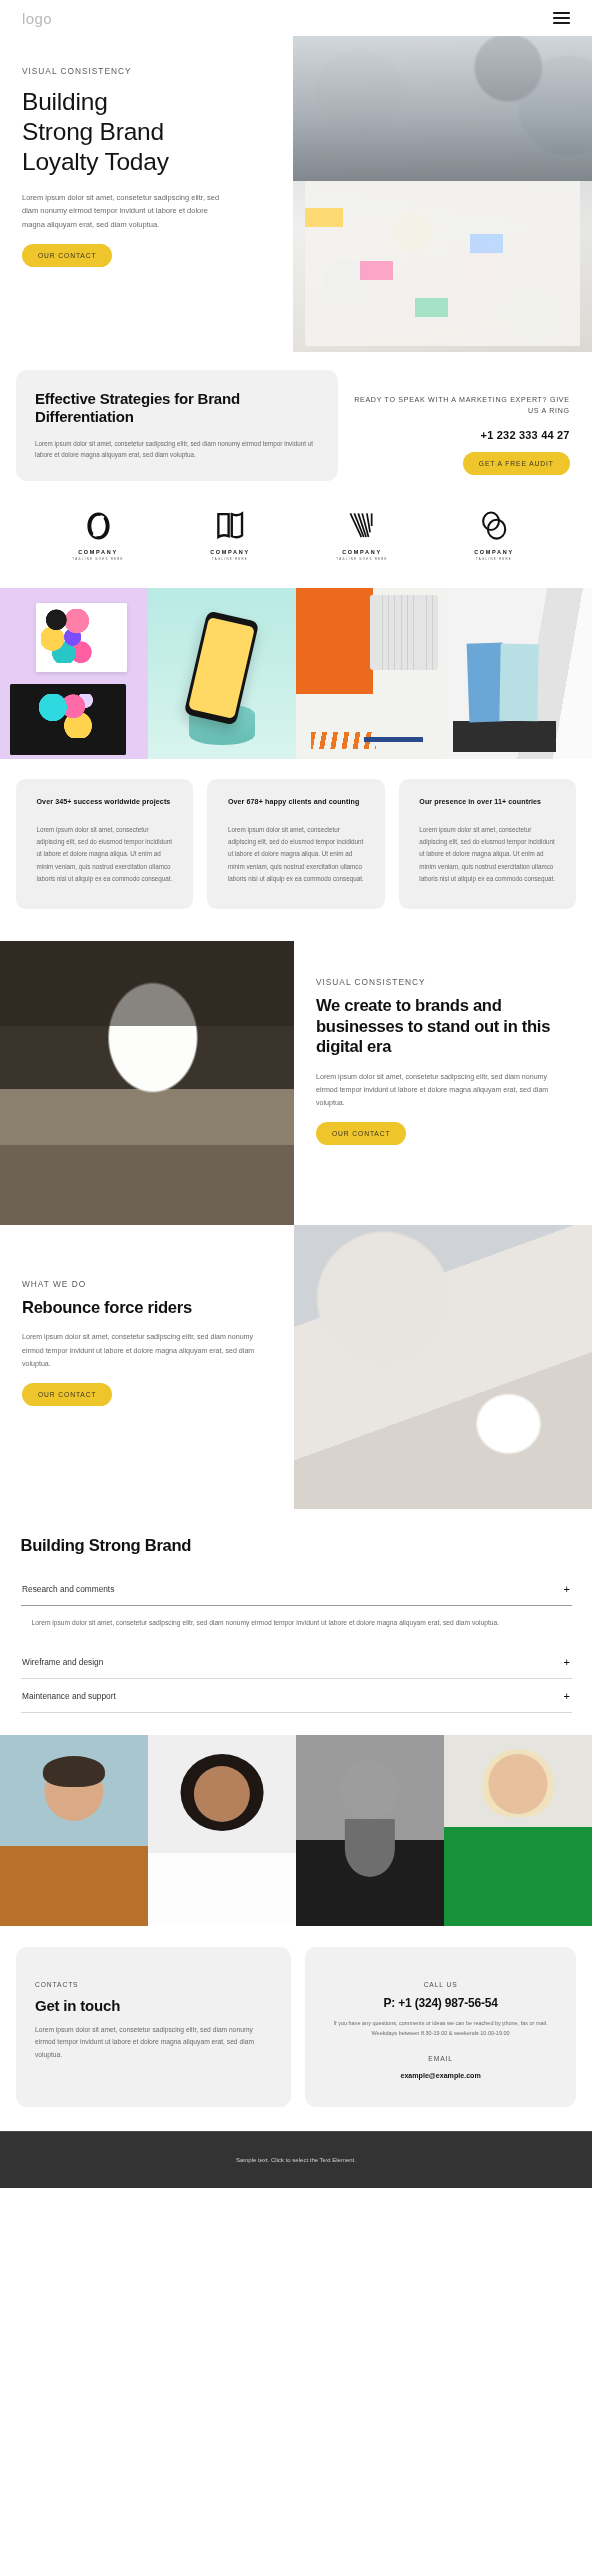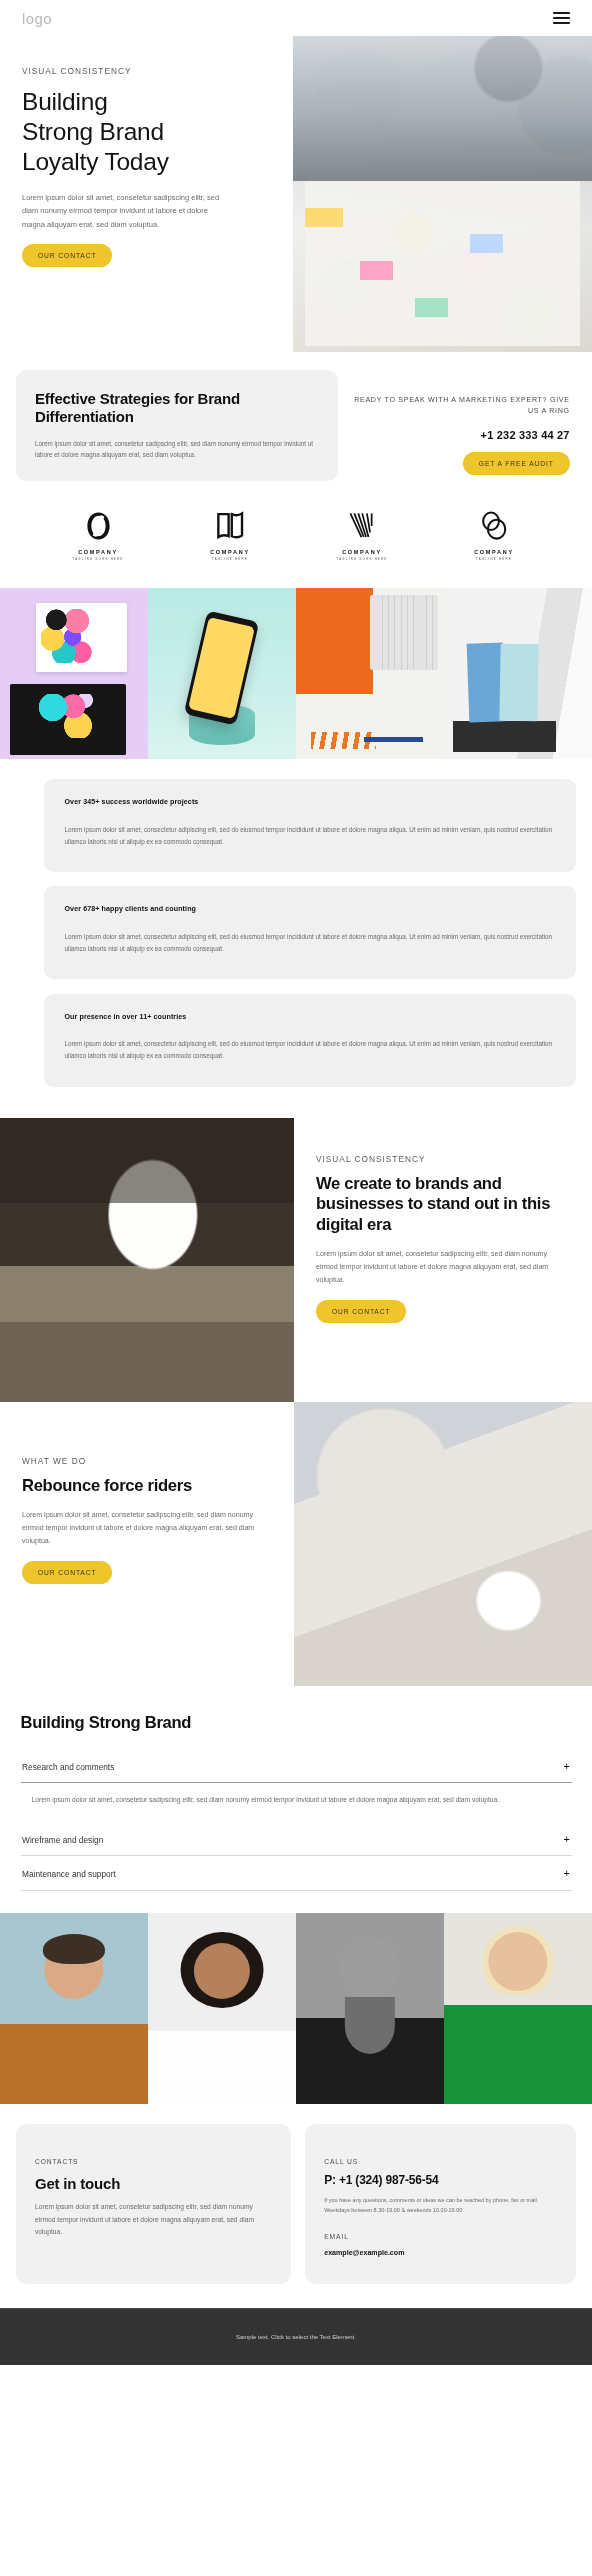--- a/index.html
+++ b/index.html
@@ -146,21 +146,21 @@
     background: repeating-linear-gradient(90deg,#e4e4e4 0 5.5px,#cfcfcf 5.5px 6.3px), #dcdcdc; border-radius:2.4px; }
   .g3 .accent{ position:absolute; left:10%; bottom:6%; width:44%; height:10%;
     background: repeating-linear-gradient(100deg,#ef7620 0 4.7px, transparent 4.7px 11px); }
   .g3 .blue{ position:absolute; left:46%; bottom:10%; width:40%; height:3%; background:#2a4a8c; }
   .g4 { background: linear-gradient(100deg,#f3f3f3 0 58%, #e3e3e3 58% 78%, #fafafa 78%); }
   .g4 .b1{ position:absolute; left:16%; top:32%; width:24%; height:46%; background:#6aa6d6; transform: rotate(-2deg); }
   .g4 .b2{ position:absolute; left:38%; top:33%; width:26%; height:45%; background:#b8dfe3; transform: rotate(1deg); }
   .g4 .shelf{ position:absolute; left:6%; bottom:4%; width:70%; height:18%; background:#2e2e2e; }
 
   
-  .stats { padding: 20.5px 16px 4.7px; display: flex; flex-direction: column; gap: 14.2px; margin-left: 28px; }
+  .stats { padding: 20.5px 16px 4.7px; display: flex; flex-direction: row; gap: 14.2px; }
   .stat-card { background: #f0f0f0; border-radius: 9.5px; padding: 19px 20.5px 24px; }
   .stat-title { font-size: 7.1px; font-weight: 700; color: #111; letter-spacing: 0.1px; }
   .stat-body { font-size: 6.3px; line-height: 1.95; color: #6b6b6b; margin-top: 17.4px; }
 
   
   .split { display: flex; margin-top: 27px; align-items: stretch; }
   .split-img { width: 294px; height: 284px; }
   .img-meeting {
     background:
       linear-gradient(180deg, rgba(40,34,28,.55) 0 30%, rgba(0,0,0,0) 30%),
@@ -210,21 +210,21 @@
   .hair { position:absolute; left:50%; transform:translateX(-50%); border-radius:50% 50% 40% 40%; }
   .t1 .hair { top: 11%; width: 42%; height: 16%; background:#3b2f26; }
   .t2 .hair { top: 10%; width: 56%; height: 40%; background:#1d1612; border-radius:50%; }
   .t3 .hair { top: 44%; width: 34%; height: 30%; background:#6e6e6e; border-radius:0 0 50% 50%; }
   .t4 .hair { top: 7%; width: 48%; height: 36%; background:#f0e2bd; border-radius:50% 50% 40% 40%; }
 
   
   .contact { display: flex; gap: 14.2px; padding: 20.5px 16px 24px; align-items: stretch; }
   .contact-card { background: #f1f1f1; border-radius: 11px; padding: 34px 19px 27px; }
   .c-left { width: 275px; }
-  .c-right { flex: 1; }
+  .c-right { flex: 1; text-align: center; }
   .c-eyebrow { font-size: 6.7px; letter-spacing: 0.9px; text-transform: uppercase; color: #4e4e4e; }
   .c-title { font-size: 15px; font-weight: 700; color: #111; margin-top: 9.5px; letter-spacing: -0.2px; }
   .c-body { font-size: 6.7px; line-height: 1.85; color: #6b6b6b; margin-top: 9.5px; }
   .c-phone { font-size: 12px; font-weight: 700; color: #111; margin-top: 8px; letter-spacing: -0.2px; }
   .c-note { font-size: 5.5px; line-height: 1.85; color: #6b6b6b; margin-top: 8px; }
   .c-sub { font-size: 6.7px; letter-spacing: 0.9px; text-transform: uppercase; color: #4e4e4e; margin-top: 17.4px; }
   .c-email { font-size: 7.1px; font-weight: 700; color: #111; margin-top: 9.5px; }
 
   
   .footer {

